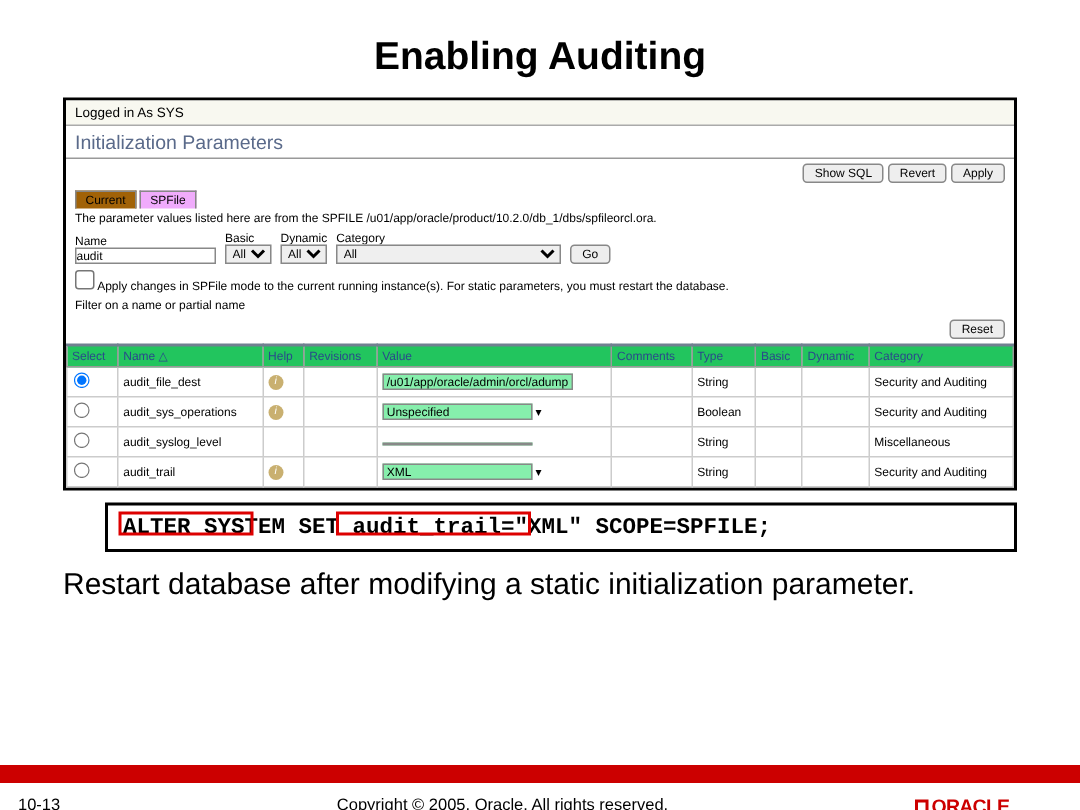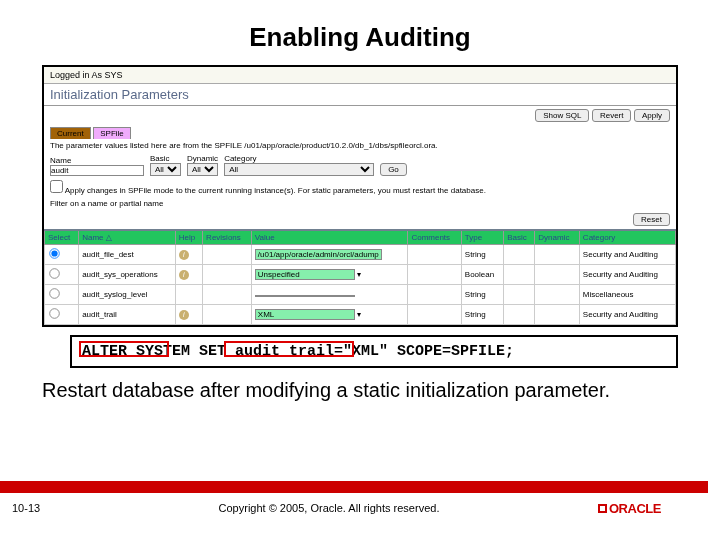--- a/index.html
+++ b/index.html
@@ -19,21 +19,21 @@
   .filter-col { display: flex; flex-direction: column; }
   .filter-col input, .filter-col select { font-size: 8px; border: 1px solid #888; }
   .tbl { width: 100%; border-collapse: collapse; font-size: 8px; border-top: 2px solid #708090; }
   .tbl th { background: #22c55e; border: 1px solid #999; padding: 2px 3px; text-align: left; font-weight: normal; color: #2a4a8a; }
   .tbl td { border: 1px solid #ccc; padding: 2px 3px; }
   .tbl input[type=radio] { transform: scale(0.8); }
   .valbox { border: 1px solid #888; background: #86efac; padding: 0 2px; display: inline-block; min-width: 100px; }
   .red-box1 { position: absolute; border: 2px solid #d00; }
   .sql-box { border: 2px solid #000; margin: 8px 42px 10px 70px; padding: 6px 10px; font-family: "Courier New", monospace; font-size: 15px; font-weight: bold; }
   .instr { margin: 0 42px; font-size: 20px; line-height: 1.2; }
-  .footer { position: absolute; bottom: 0; left: 0; right: 12px; height: 59px; }
+  .footer { position: absolute; bottom: 0; left: 0; right: 0; height: 30px; }
   .redbar { background: #c00; height: 12px; }
   .foot-row { display: flex; align-items: center; height: 30px; font-size: 11px; }
   .slide-num { width: 60px; padding-left: 12px; }
   .copy { flex: 1; text-align: center; }
   .logo { width: 110px; padding-right: 0; color: #c00; font-weight: bold; font-size: 13px; letter-spacing: -0.5px; }
   .logo .sq { display: inline-block; width: 9px; height: 9px; border: 2px solid #c00; margin-right: 2px; }
   .info-icon { display:inline-block; width:10px; height:10px; border-radius:50%; background:#c9b070; color:#fff; text-align:center; line-height:10px; font-size:7px; font-style:italic; }
 </style>
 </head>
 <body>

